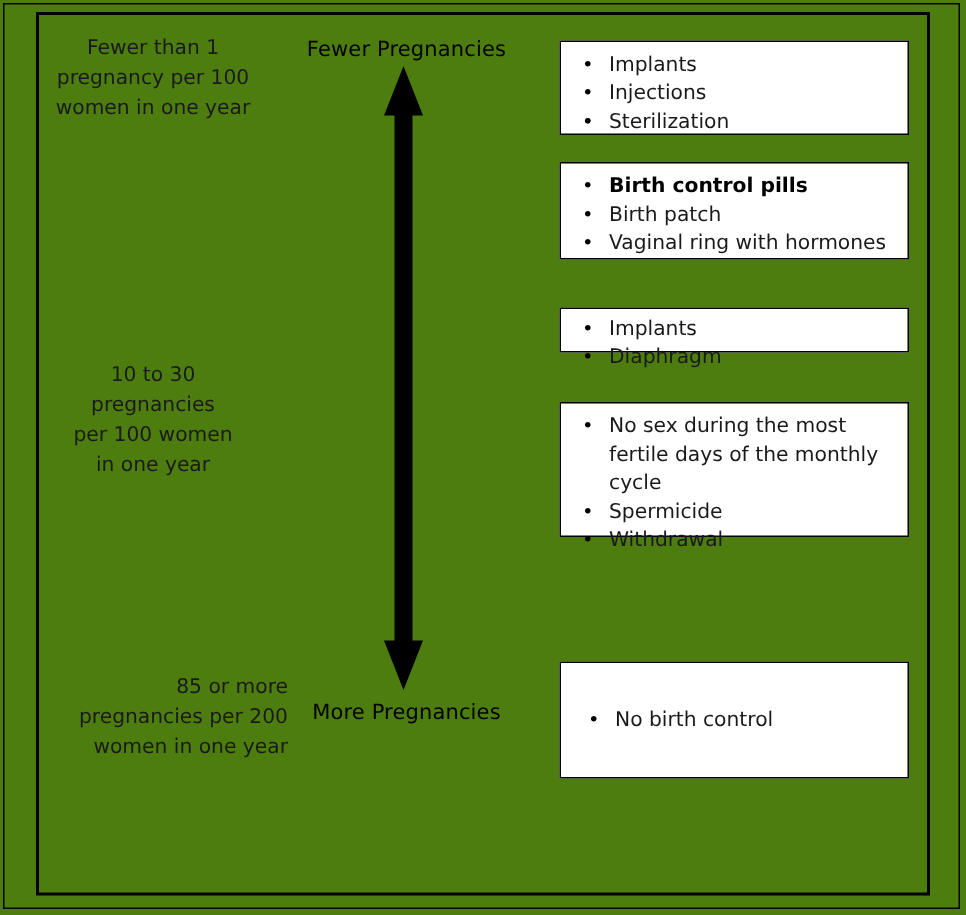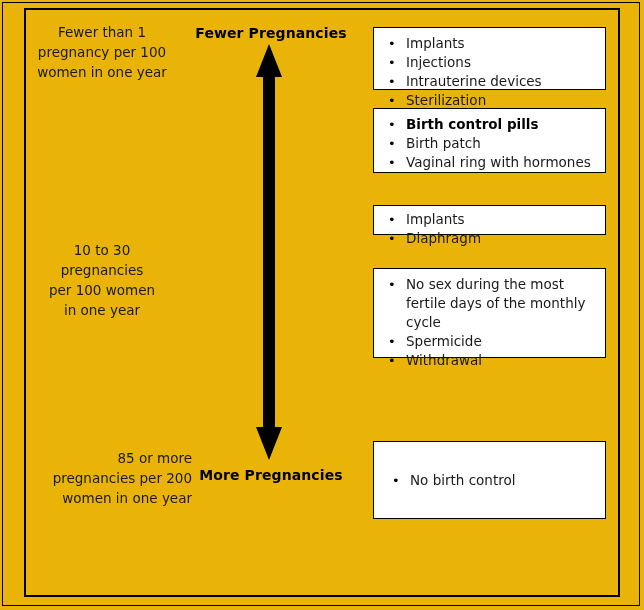--- a/index.html
+++ b/index.html
@@ -9,21 +9,21 @@
     background: #ffffff;
   }
   body {
     font-family: "DejaVu Sans", sans-serif;
     color: #000000;
   }
   #page {
     position: relative;
     width: 644px;
     height: 610px;
-    background: #eab308;
+    background: #4d7c0f;
     box-sizing: border-box;
     overflow: hidden;
   }
   
   .outer-rule {
     position: absolute;
     left: 2px;
     top: 2px;
     width: 638px;
     height: 604px;
@@ -50,21 +50,21 @@
     text-align: center;
   }
   #rate-0 { left: 14px;  top: 22px;  width: 176px; }
   #rate-1 { left: 22px;  top: 240px; width: 160px; }
   #rate-2 { left: 12px;  top: 448px; width: 180px; text-align: right; padding-left: 8px; box-sizing: border-box; }
 
   
   .axis-title {
     position: absolute;
     font-size: 14px;
-    font-weight: bold;
+    font-weight: normal;
     letter-spacing: 0.1px;
     color: #000000;
     text-align: center;
     white-space: nowrap;
   }
   #axis-top    { left: 178px; top: 25px;  width: 186px; }
   #axis-bottom { left: 178px; top: 467px; width: 186px; }
 
   .axis-arrow {
     position: absolute;
@@ -136,21 +136,21 @@
       <polygon points="23,0 36,33 29,33 29,383 36,383 23,416 10,383 17,383 17,33 10,33" fill="#000000"></polygon>
     </svg>
   </div>
 
   <div class="axis-title" id="axis-bottom">More Pregnancies</div>
 
   <div class="method-box" id="box-0">
     <ul class="method-list">
         <li class="method-item"><span class="bullet">•</span><span class="text">Implants</span></li>
         <li class="method-item"><span class="bullet">•</span><span class="text">Injections</span></li>
-        <li class="method-item"><span class="bullet">•</span><span class="text">Intrauterine devices</span></li>
+        <li class="method-item"><span class="bullet">•</span></li>
         <li class="method-item"><span class="bullet">•</span><span class="text">Sterilization</span></li>
       </ul>
   </div>
   <div class="method-box" id="box-1">
     <ul class="method-list">
         <li class="method-item bold"><span class="bullet">•</span><span class="text">Birth control pills</span></li>
         <li class="method-item"><span class="bullet">•</span><span class="text">Birth patch</span></li>
         <li class="method-item"><span class="bullet">•</span><span class="text">Vaginal ring with hormones</span></li>
       </ul>
   </div>

